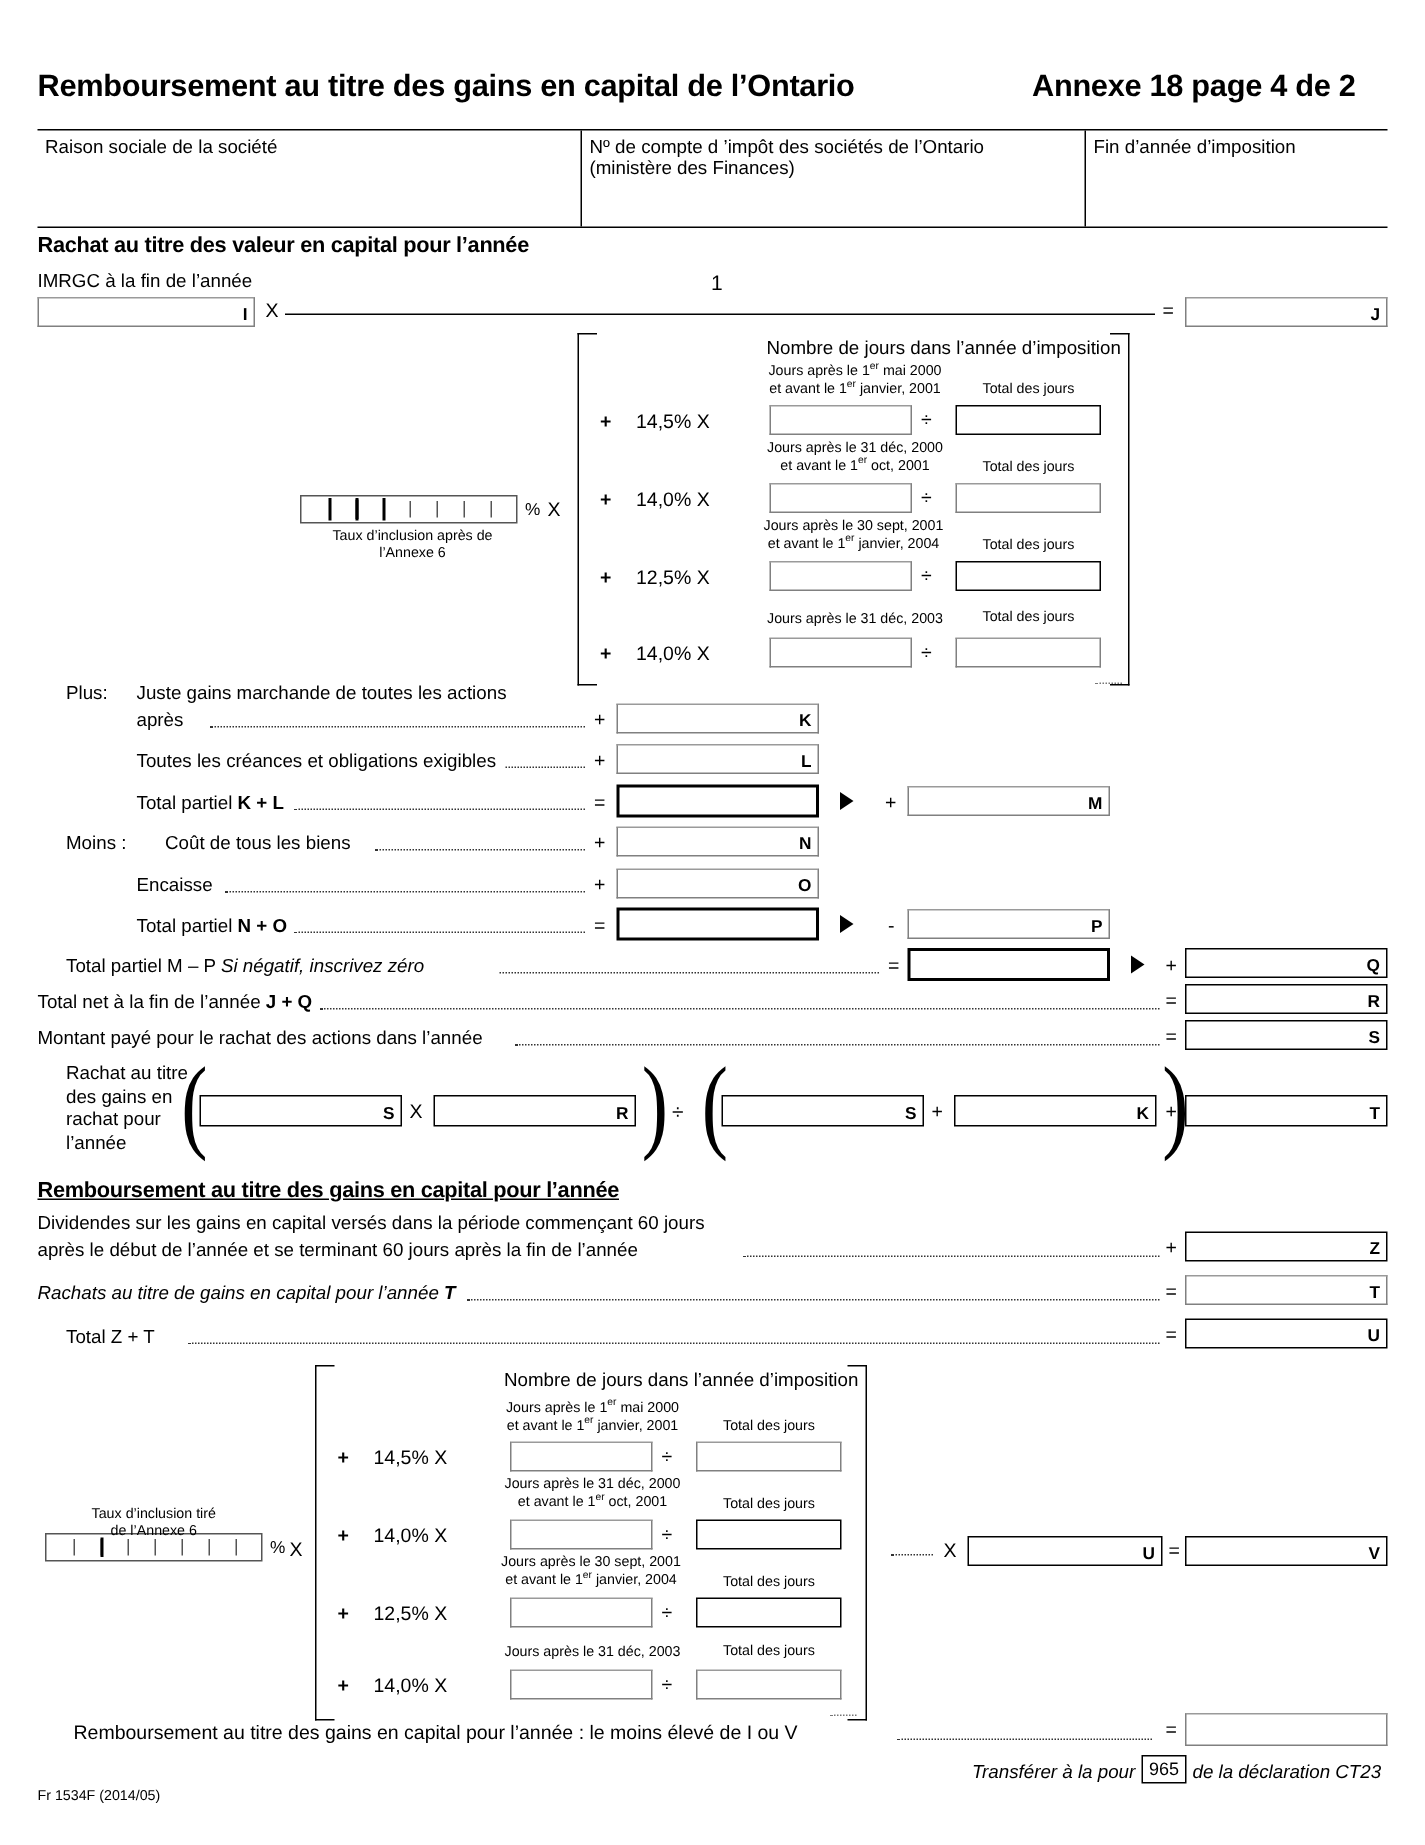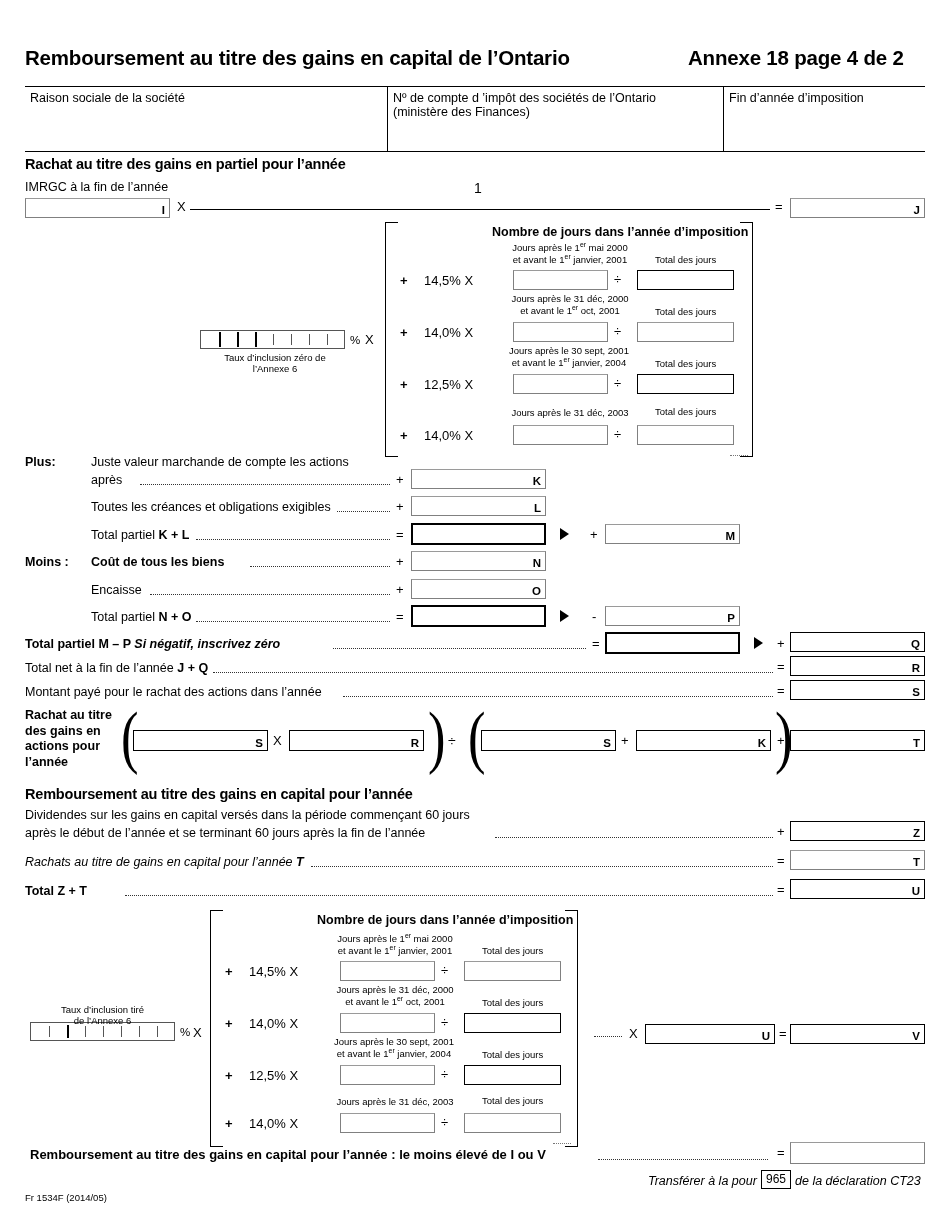--- a/index.html
+++ b/index.html
@@ -4,21 +4,21 @@
 <style>
   html,body{margin:0;padding:0;background:#fff;}
   body{
     width:950px;height:1230px;position:relative;
     font-family:"Liberation Sans", sans-serif;
     color:#000;
     -webkit-font-smoothing:antialiased;
   }
   .abs{position:absolute;}
   .t{font-size:12.5px;line-height:1.2;white-space:nowrap;}
-  .tb{font-weight:bold;}
+  .tb{font-weight:normal;margin-left:19px;}
   .ti{font-style:italic;}
   .xsm{font-size:9.5px;}
 
   
   #title{left:25px;top:46px;font-size:20.5px;font-weight:bold;letter-spacing:-0.2px;}
   #annexe{left:688px;top:46px;font-size:20.5px;font-weight:bold;letter-spacing:-0.2px;}
 
   
   #idtable{left:25px;top:86px;width:900px;height:64px;
     border-top:1.6px solid #000;border-bottom:1.6px solid #000;}
@@ -79,21 +79,21 @@
   <div class="vline" style="left:362px;"></div>
   <div class="vline" style="left:698px;"></div>
   <div class="cell" style="left:5px;width:350px;">Raison sociale de la société</div>
   <div class="cell" style="left:368px;width:325px;">
     <span>Nº de compte d ’impôt des sociétés de l’Ontario</span><br>
     <span>(ministère des Finances)</span>
   </div>
   <div class="cell" style="left:704px;width:190px;">Fin d’année d’imposition</div>
 </div>
 
-<div class="abs sect" style="left:25px;top:156px;">Rachat au titre des gains en partiel pour l’année</div>
+<div class="abs sect" style="left:25px;top:156px;">Rachat au titre des valeur en capital pour l’année</div>
 
 <div class="abs t" style="left:25px;top:180px;">IMRGC à la fin de l’année</div>
 
 <div class="box" style="left:25px;top:198px;width:145px;height:20px;">
   <span class="lbl">I</span>
 </div>
 <div class="op" style="left:177px;top:199px;">X</div>
 
 <div class="abs t" style="left:474px;top:180px;font-size:14px;">1</div>
 
@@ -115,21 +115,21 @@
   <i style="left:54px;" class="big"></i>
   <i style="left:72px;"></i>
   <i style="left:90px;"></i>
   <i style="left:108px;"></i>
   <i style="left:126px;"></i>
   <span class="caret" style="left:36px;"></span>
 </div>
 <div class="op" style="left:350px;top:334px;font-size:11.5px;">%</div>
 <div class="op" style="left:365px;top:332px;">X</div>
 <div class="abs xsm centered" style="left:205px;top:352px;width:140px;">
-  <span>Taux d’inclusion zéro de</span><br>
+  <span>Taux d’inclusion après de</span><br>
   <span>l’Annexe 6</span>
 </div>
 
 <div class="opb" style="left:400px;top:273px;">+</div>
 <div class="abs t" style="left:424px;top:273px;font-size:13px;">14,5% X</div>
 <div class="abs xsm centered" style="left:495px;top:241px;width:150px;">
   <span>Jours après le 1<span class="sup">er</span> mai 2000</span><br>
   <span>et avant le 1<span class="sup">er</span> janvier, 2001</span>
 </div>
 <div class="box" style="left:513px;top:270px;width:95px;height:20px;"></div>
@@ -166,21 +166,21 @@
 </div>
 <div class="box" style="left:513px;top:425px;width:95px;height:20px;"></div>
 <div class="op" style="left:614px;top:427px;">÷</div>
 <div class="abs xsm" style="left:655px;top:406px;">Total des jours</div>
 <div class="box" style="left:637px;top:425px;width:97px;height:20px;"></div>
 
 <div class="dots" style="left:730px;top:455px;width:18px;border-bottom-style:dotted;border-bottom-color:#777;"></div>
 
 <div class="abs t tb" style="left:25px;top:455px;">Plus:</div>
 
-<div class="abs t" style="left:91px;top:455px;">Juste valeur marchande de compte les actions</div>
+<div class="abs t" style="left:91px;top:455px;">Juste gains marchande de toutes les actions</div>
 <div class="abs t" style="left:91px;top:473px;">après</div>
 <div class="dots" style="left:140px;top:484px;width:250px;"></div>
 <div class="op" style="left:396px;top:472px;">+</div>
 <div class="box" style="left:411px;top:469px;width:135px;height:20px;">
   <span class="lbl">K</span>
 </div>
 
 <div class="abs t" style="left:91px;top:500px;">Toutes les créances et obligations exigibles</div>
 <div class="dots" style="left:337px;top:511px;width:53px;"></div>
 <div class="op" style="left:396px;top:499px;">+</div>
@@ -245,21 +245,21 @@
 <div class="abs t" style="left:25px;top:685px;">Montant payé pour le rachat des actions dans l’année</div>
 <div class="dots" style="left:343px;top:696px;width:430px;"></div>
 <div class="op" style="left:777px;top:683px;">=</div>
 <div class="box dark" style="left:790px;top:680px;width:135px;height:20px;">
   <span class="lbl">S</span>
 </div>
 
 <div class="abs t tb" style="left:25px;top:708px;line-height:15.5px;">
   <span>Rachat au titre</span><br>
   <span>des gains en</span><br>
-  <span>actions pour</span><br>
+  <span>rachat pour</span><br>
   <span>l’année</span>
 </div>
 
 <div class="paren" style="left:118px;top:714px;">(</div>
 <div class="box dark" style="left:133px;top:730px;width:135px;height:21px;">
   <span class="lbl">S</span>
 </div>
 <div class="op" style="left:273px;top:733px;">X</div>
 <div class="box dark" style="left:289px;top:730px;width:135px;height:21px;">
   <span class="lbl">R</span>
@@ -273,21 +273,21 @@
 <div class="op" style="left:621px;top:733px;">+</div>
 <div class="box dark" style="left:636px;top:730px;width:135px;height:21px;">
   <span class="lbl">K</span>
 </div>
 <div class="paren" style="left:772px;top:714px;">)</div>
 <div class="op" style="left:777px;top:733px;">+</div>
 <div class="box dark" style="left:790px;top:730px;width:135px;height:21px;">
   <span class="lbl">T</span>
 </div>
 
-<div class="abs sect" style="left:25px;top:786px;">Remboursement au titre des gains en capital pour l’année</div>
+<div class="abs sect" style="left:25px;top:786px;text-decoration:underline;">Remboursement au titre des gains en capital pour l’année</div>
 
 <div class="abs t" style="left:25px;top:808px;">Dividendes sur les gains en capital versés dans la période commençant 60 jours</div>
 <div class="abs t" style="left:25px;top:826px;">après le début de l’année et se terminant 60 jours après la fin de l’année</div>
 <div class="dots" style="left:495px;top:837px;width:278px;"></div>
 <div class="op" style="left:777px;top:824px;">+</div>
 <div class="box dark" style="left:790px;top:821px;width:135px;height:20px;">
   <span class="lbl">Z</span>
 </div>
 
 <div class="abs t" style="left:25px;top:855px;font-style:italic;">Rachats au titre de gains en capital pour l’année <b>T</b></div>

